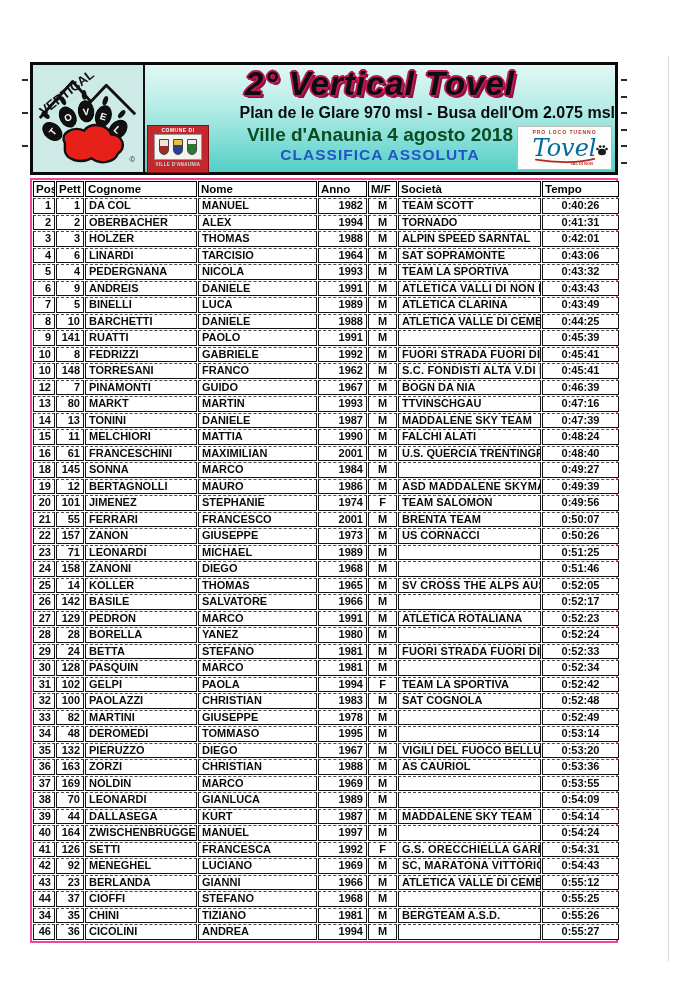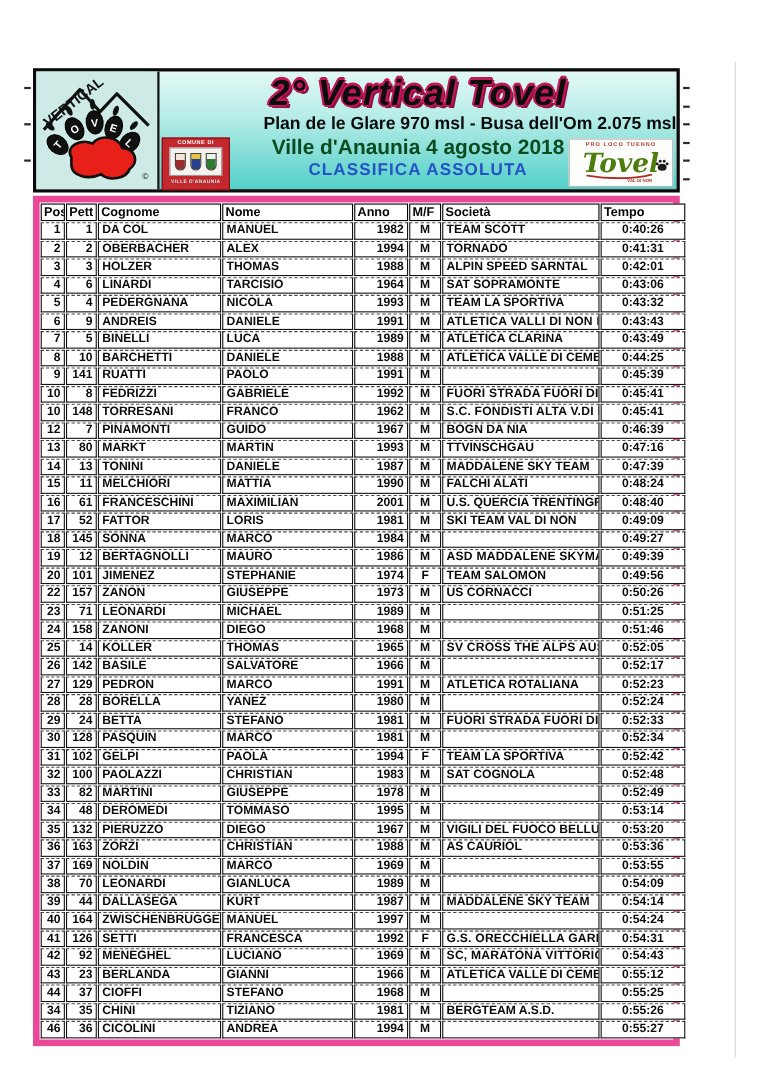--- a/index.html
+++ b/index.html
@@ -34,31 +34,31 @@
   .shield{width:10px;height:16px;border:1px solid #444;border-radius:0 0 6px 6px;box-sizing:border-box;}
   .shield.s1{background:linear-gradient(180deg,#f0e6d8 40%,#9e2a2a 40%);}
   .shield.s2{background:linear-gradient(180deg,#e8c23a 35%,#27418f 35%);}
   .shield.s3{background:linear-gradient(180deg,#eef2ee 30%,#2e7a2e 30%);}
   .comune-bottom{font-size:4.5px;line-height:7px;color:#bfe9e2;letter-spacing:.4px;font-weight:bold;margin-top:1px;}
 
   
   .tovel-logo{position:absolute;right:3px;top:2px;width:95px;height:44px;background:#fdfdfb;
     border:1px solid #b9b9b9;box-sizing:border-box;text-align:center;}
   .tovel-top{font-size:5px;line-height:7px;color:#b03a2e;letter-spacing:1px;font-weight:bold;margin-top:2px;}
-  .tovel-name{font-family:"DejaVu Serif",serif;font-style:italic;font-weight:bold;
-    font-size:24px;line-height:24px;color:#4d7c0f;display:inline-block;position:relative;}
+  .tovel-name{font-family:"DejaVu Serif",serif;font-style:italic;font-weight:normal;
+    font-size:24px;line-height:24px;color:#0369a1;display:inline-block;position:relative;}
   .tovel-swash{position:absolute;left:-4px;bottom:-3px;width:74px;height:5px;}
   .tovel-sub{position:absolute;right:18px;bottom:3px;font-size:4px;color:#b03a2e;font-weight:bold;}
   .tovel-paw{position:absolute;right:2px;top:16px;}
 
   
   .tick{position:absolute;width:6px;height:2px;background:#2a2a2a;}
 
   
-  .table-wrap{position:absolute;left:30px;top:178px;width:588px;border:6px solid #ec4899;box-sizing:border-box;}
+  .table-wrap{position:absolute;left:30px;top:178px;width:588px;border:2px solid #ec4899;box-sizing:border-box;}
   table.results{width:100%;table-layout:fixed;border-collapse:separate;border-spacing:1px;}
   table.results th{border:1px solid #000;background:#fff;font-size:11.5px;font-weight:bold;
     text-align:left;height:14px;padding:0 2px;overflow:hidden;white-space:nowrap;color:#050505;}
   table.results td{border:1px solid #141414;border-top:1px dashed #4a4a4a;background:#fff;
     font-size:11px;font-weight:bold;color:#0a0a0a;height:11.5px;line-height:11.5px;
     padding:1px 3px;overflow:hidden;white-space:nowrap;}
   td.a-r{text-align:right;padding-right:2px;}
   td.a-l{text-align:left;}
   td.c4{text-align:right;padding-right:11px;}
   td.c5{text-align:center;}
@@ -332,30 +332,20 @@
             <td class="c0 a-r">16</td>
             <td class="c1 a-r">61</td>
             <td class="c2 a-l">FRANCESCHINI</td>
             <td class="c3 a-l">MAXIMILIAN</td>
             <td class="c4">2001</td>
             <td class="c5">M</td>
             <td class="c6 a-l">U.S. QUERCIA TRENTINGRAN</td>
             <td class="c7">0:48:40</td>
           </tr>
           <tr>
-            <td class="c0 a-r">17</td>
-            <td class="c1 a-r">52</td>
-            <td class="c2 a-l">FATTOR</td>
-            <td class="c3 a-l">LORIS</td>
-            <td class="c4">1981</td>
-            <td class="c5">M</td>
-            <td class="c6 a-l">SKI TEAM VAL DI NON</td>
-            <td class="c7">0:49:09</td>
-          </tr>
-          <tr>
             <td class="c0 a-r">18</td>
             <td class="c1 a-r">145</td>
             <td class="c2 a-l">SONNA</td>
             <td class="c3 a-l">MARCO</td>
             <td class="c4">1984</td>
             <td class="c5">M</td>
             <td class="c6 a-l"></td>
             <td class="c7">0:49:27</td>
           </tr>
           <tr>
@@ -372,20 +362,30 @@
             <td class="c0 a-r">20</td>
             <td class="c1 a-r">101</td>
             <td class="c2 a-l">JIMENEZ</td>
             <td class="c3 a-l">STEPHANIE</td>
             <td class="c4">1974</td>
             <td class="c5">F</td>
             <td class="c6 a-l">TEAM SALOMON</td>
             <td class="c7">0:49:56</td>
           </tr>
           <tr>
+            <td class="c0 a-r">21</td>
+            <td class="c1 a-r">55</td>
+            <td class="c2 a-l">FERRARI</td>
+            <td class="c3 a-l">FRANCESCO</td>
+            <td class="c4">2001</td>
+            <td class="c5">M</td>
+            <td class="c6 a-l">BRENTA TEAM</td>
+            <td class="c7">0:50:07</td>
+          </tr>
+          <tr>
             <td class="c0 a-r">22</td>
             <td class="c1 a-r">157</td>
             <td class="c2 a-l">ZANON</td>
             <td class="c3 a-l">GIUSEPPE</td>
             <td class="c4">1973</td>
             <td class="c5">M</td>
             <td class="c6 a-l">US CORNACCI</td>
             <td class="c7">0:50:26</td>
           </tr>
           <tr>

